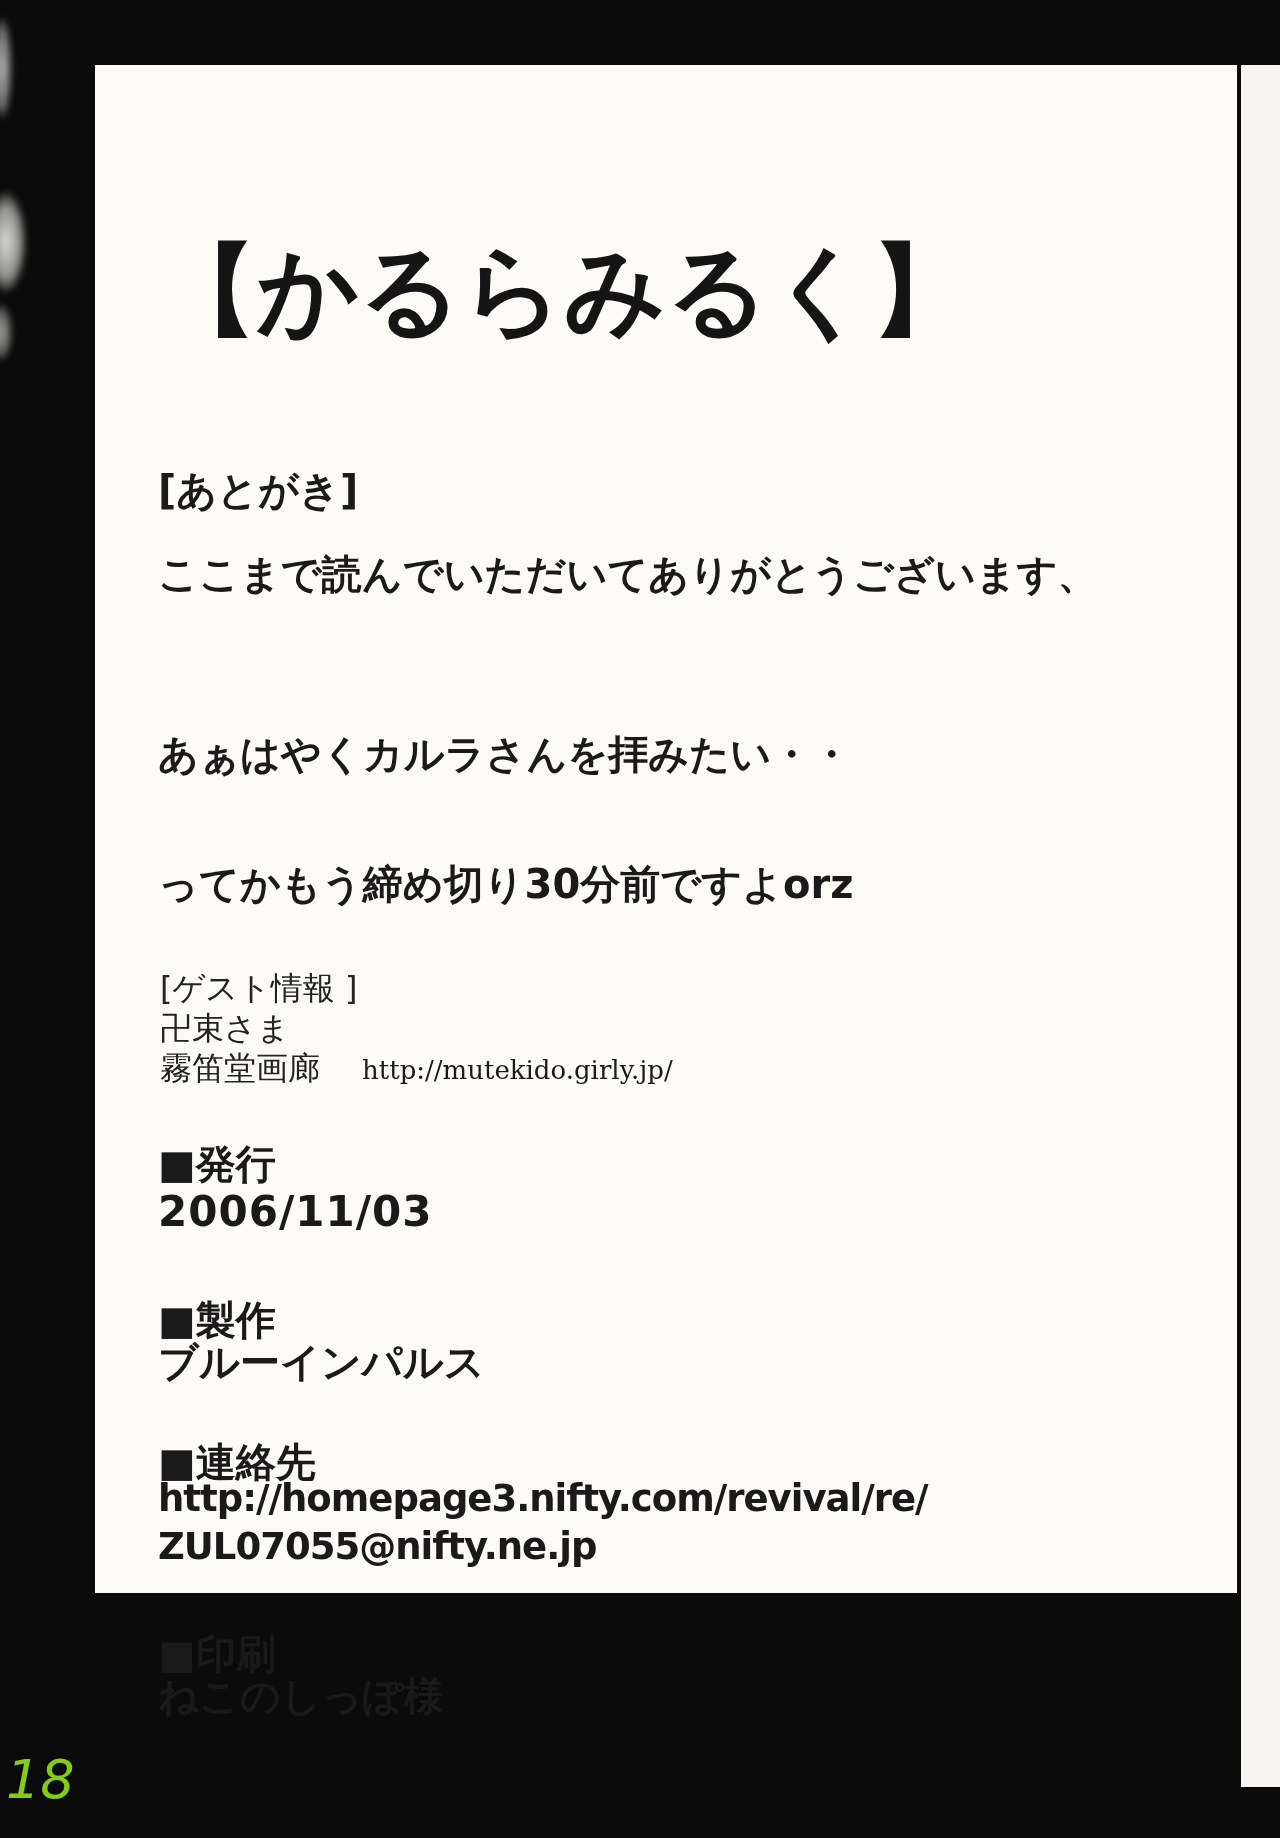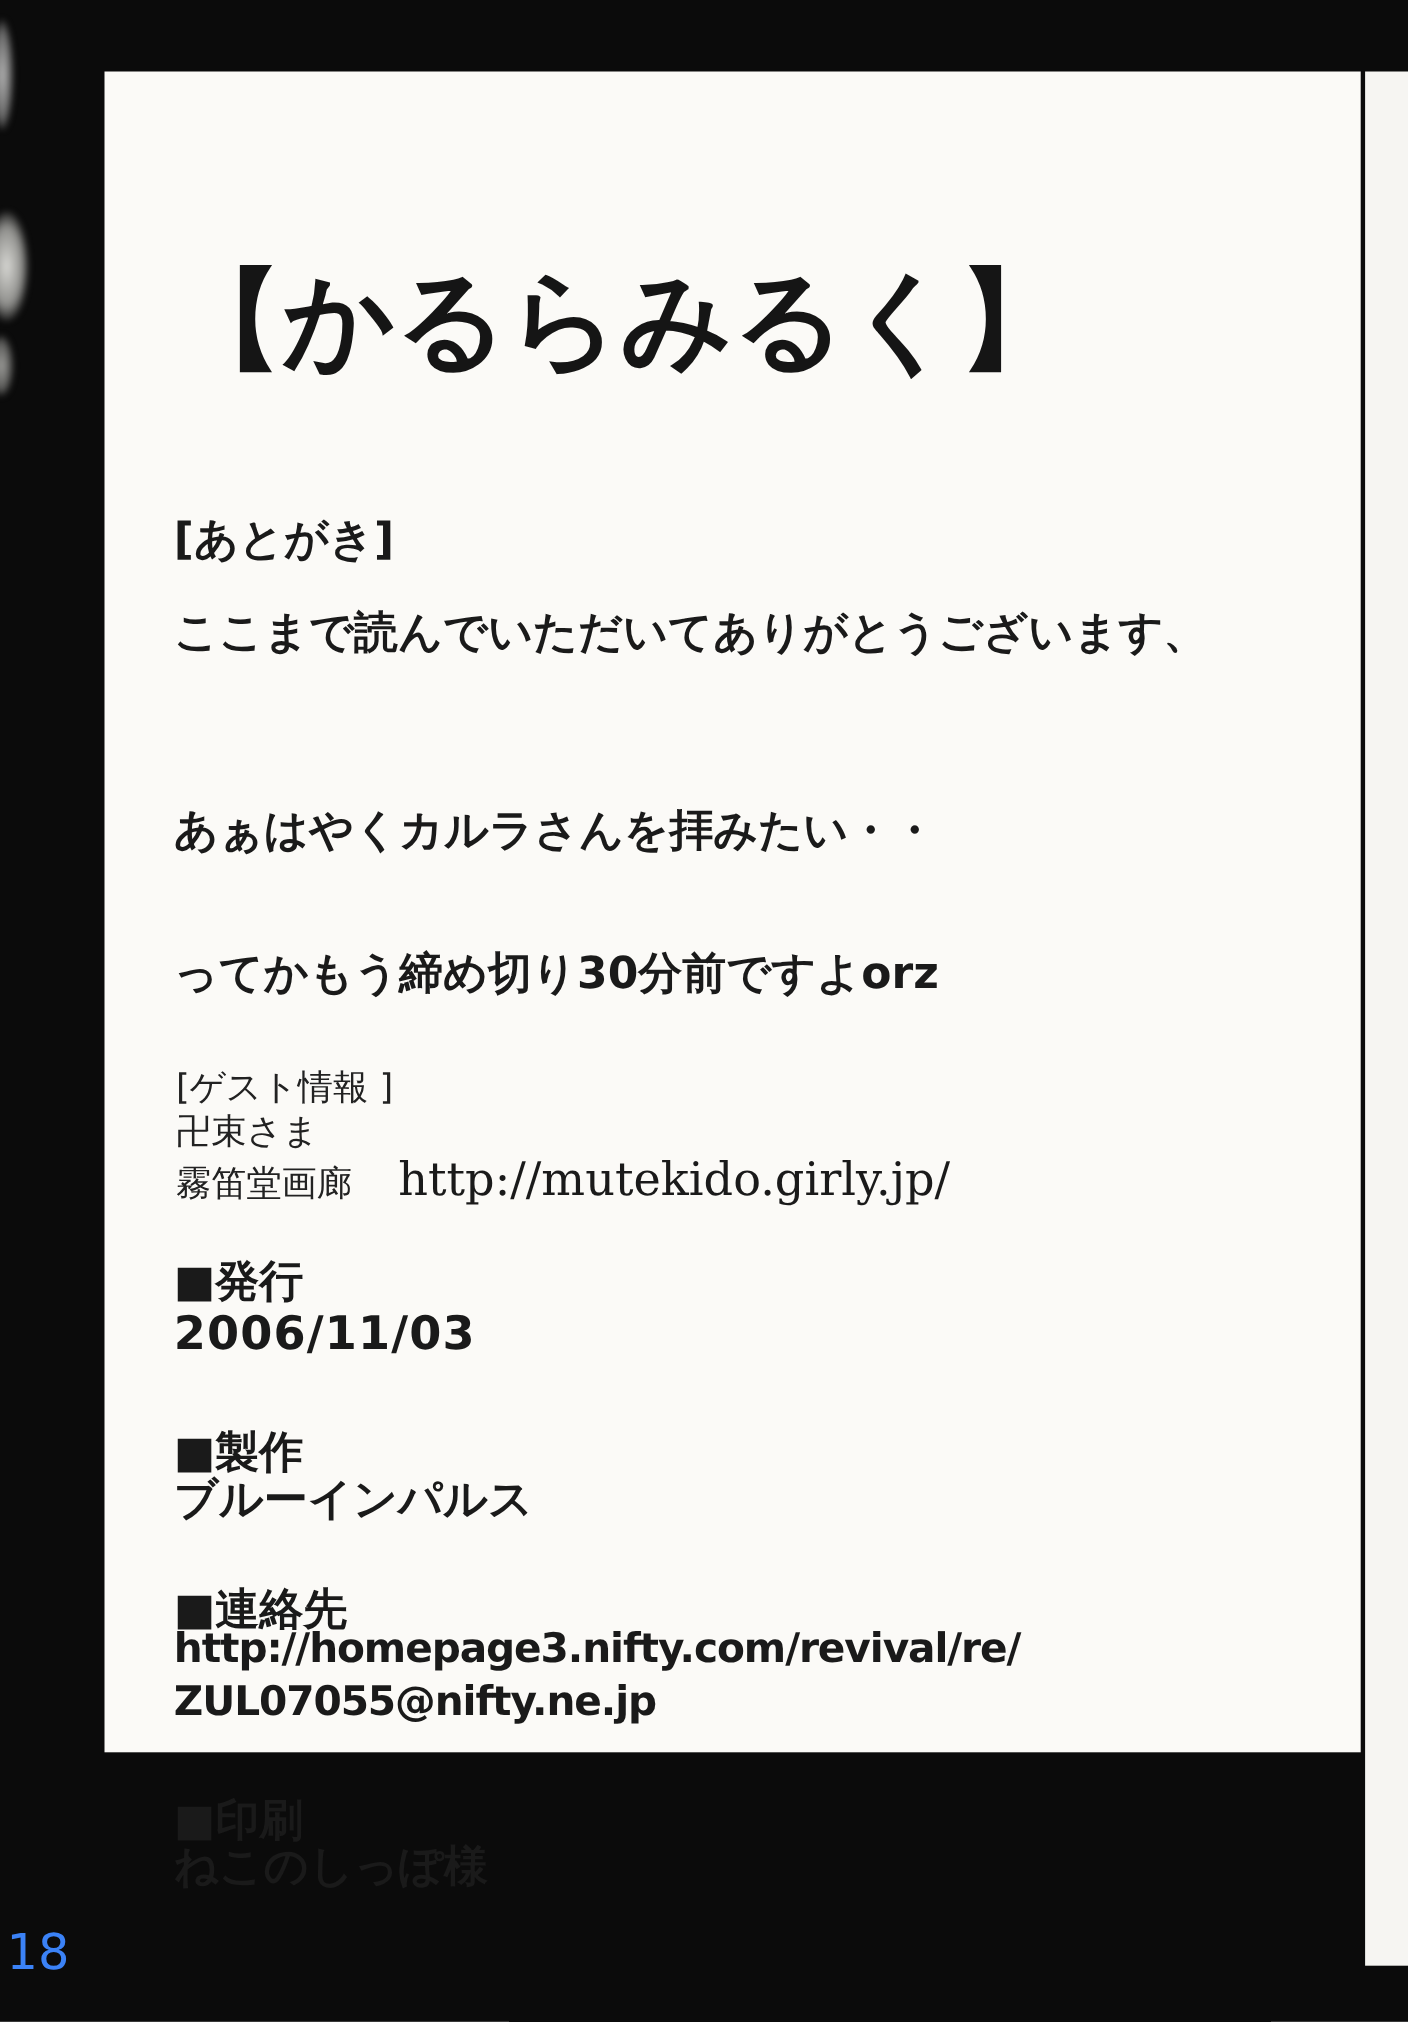--- a/index.html
+++ b/index.html
@@ -11,21 +11,21 @@
     font-family: "DejaVu Sans", "Liberation Sans", sans-serif;
   }
   
   .smudge { position: absolute; filter: blur(3px); border-radius: 50%; }
   .smudge-top   { left: -8px; top: 18px;  width: 20px; height: 100px; background: radial-gradient(ellipse at center, #b5b5b5 0%, #6a6a6a 55%, rgba(20,20,20,0) 78%); }
   .smudge-cresc { left: -14px; top: 192px; width: 40px; height: 100px; background: radial-gradient(ellipse at center, #d8d8d4 0%, #8f8f8c 50%, rgba(20,20,20,0) 75%); }
   .smudge-low   { left: -10px; top: 305px; width: 22px; height: 55px;  background: radial-gradient(ellipse at center, #9f9f9c 0%, #5c5c5a 55%, rgba(20,20,20,0) 78%); }
 
   .page-number {
     position: absolute; left: 6px; top: 1748px;
-    color: #3b82f6; font-size: 45px; font-weight: 400;
+    color: #84cc16; font-size: 54px; font-weight: 400; font-style: italic;
   }
 
   
   .paper {
     position: absolute; left: 95px; top: 65px;
     width: 1142px; height: 1528px;
     background: #fbfaf7;
     color: #1a1a1a;
   }
   
@@ -53,21 +53,21 @@
 
   .deadline { left: 63px; top: 792px; }
 
   .guest { font-weight: 400; font-size: 32px; color: #222; }
   .guest-heading { left: 65px; top: 902px; }
   .guest-name    { left: 65px; top: 942px; }
   .guest-gallery { left: 65px; top: 982px; }
   .guest-gallery .url {
     position: static;
     font-family: "DejaVu Serif", "Liberation Serif", serif;
-    font-size: 42px; margin-left: 42px; color: #1a1a1a;
+    font-size: 26px; margin-left: 42px; color: #1a1a1a;
   }
 
   .pub-heading  { left: 63px; top: 1072px; }
   .pub-date     { left: 63px; top: 1122px; font-size: 42px; font-weight: 700; letter-spacing: 1px; }
 
   .prod-heading { left: 63px; top: 1228px; }
   .prod-name    { left: 63px; top: 1270px; }
 
   .contact-heading { left: 63px; top: 1370px; }
   .contact-url     { left: 63px; top: 1412px; font-size: 37px; font-weight: 700; letter-spacing: -1px; }

